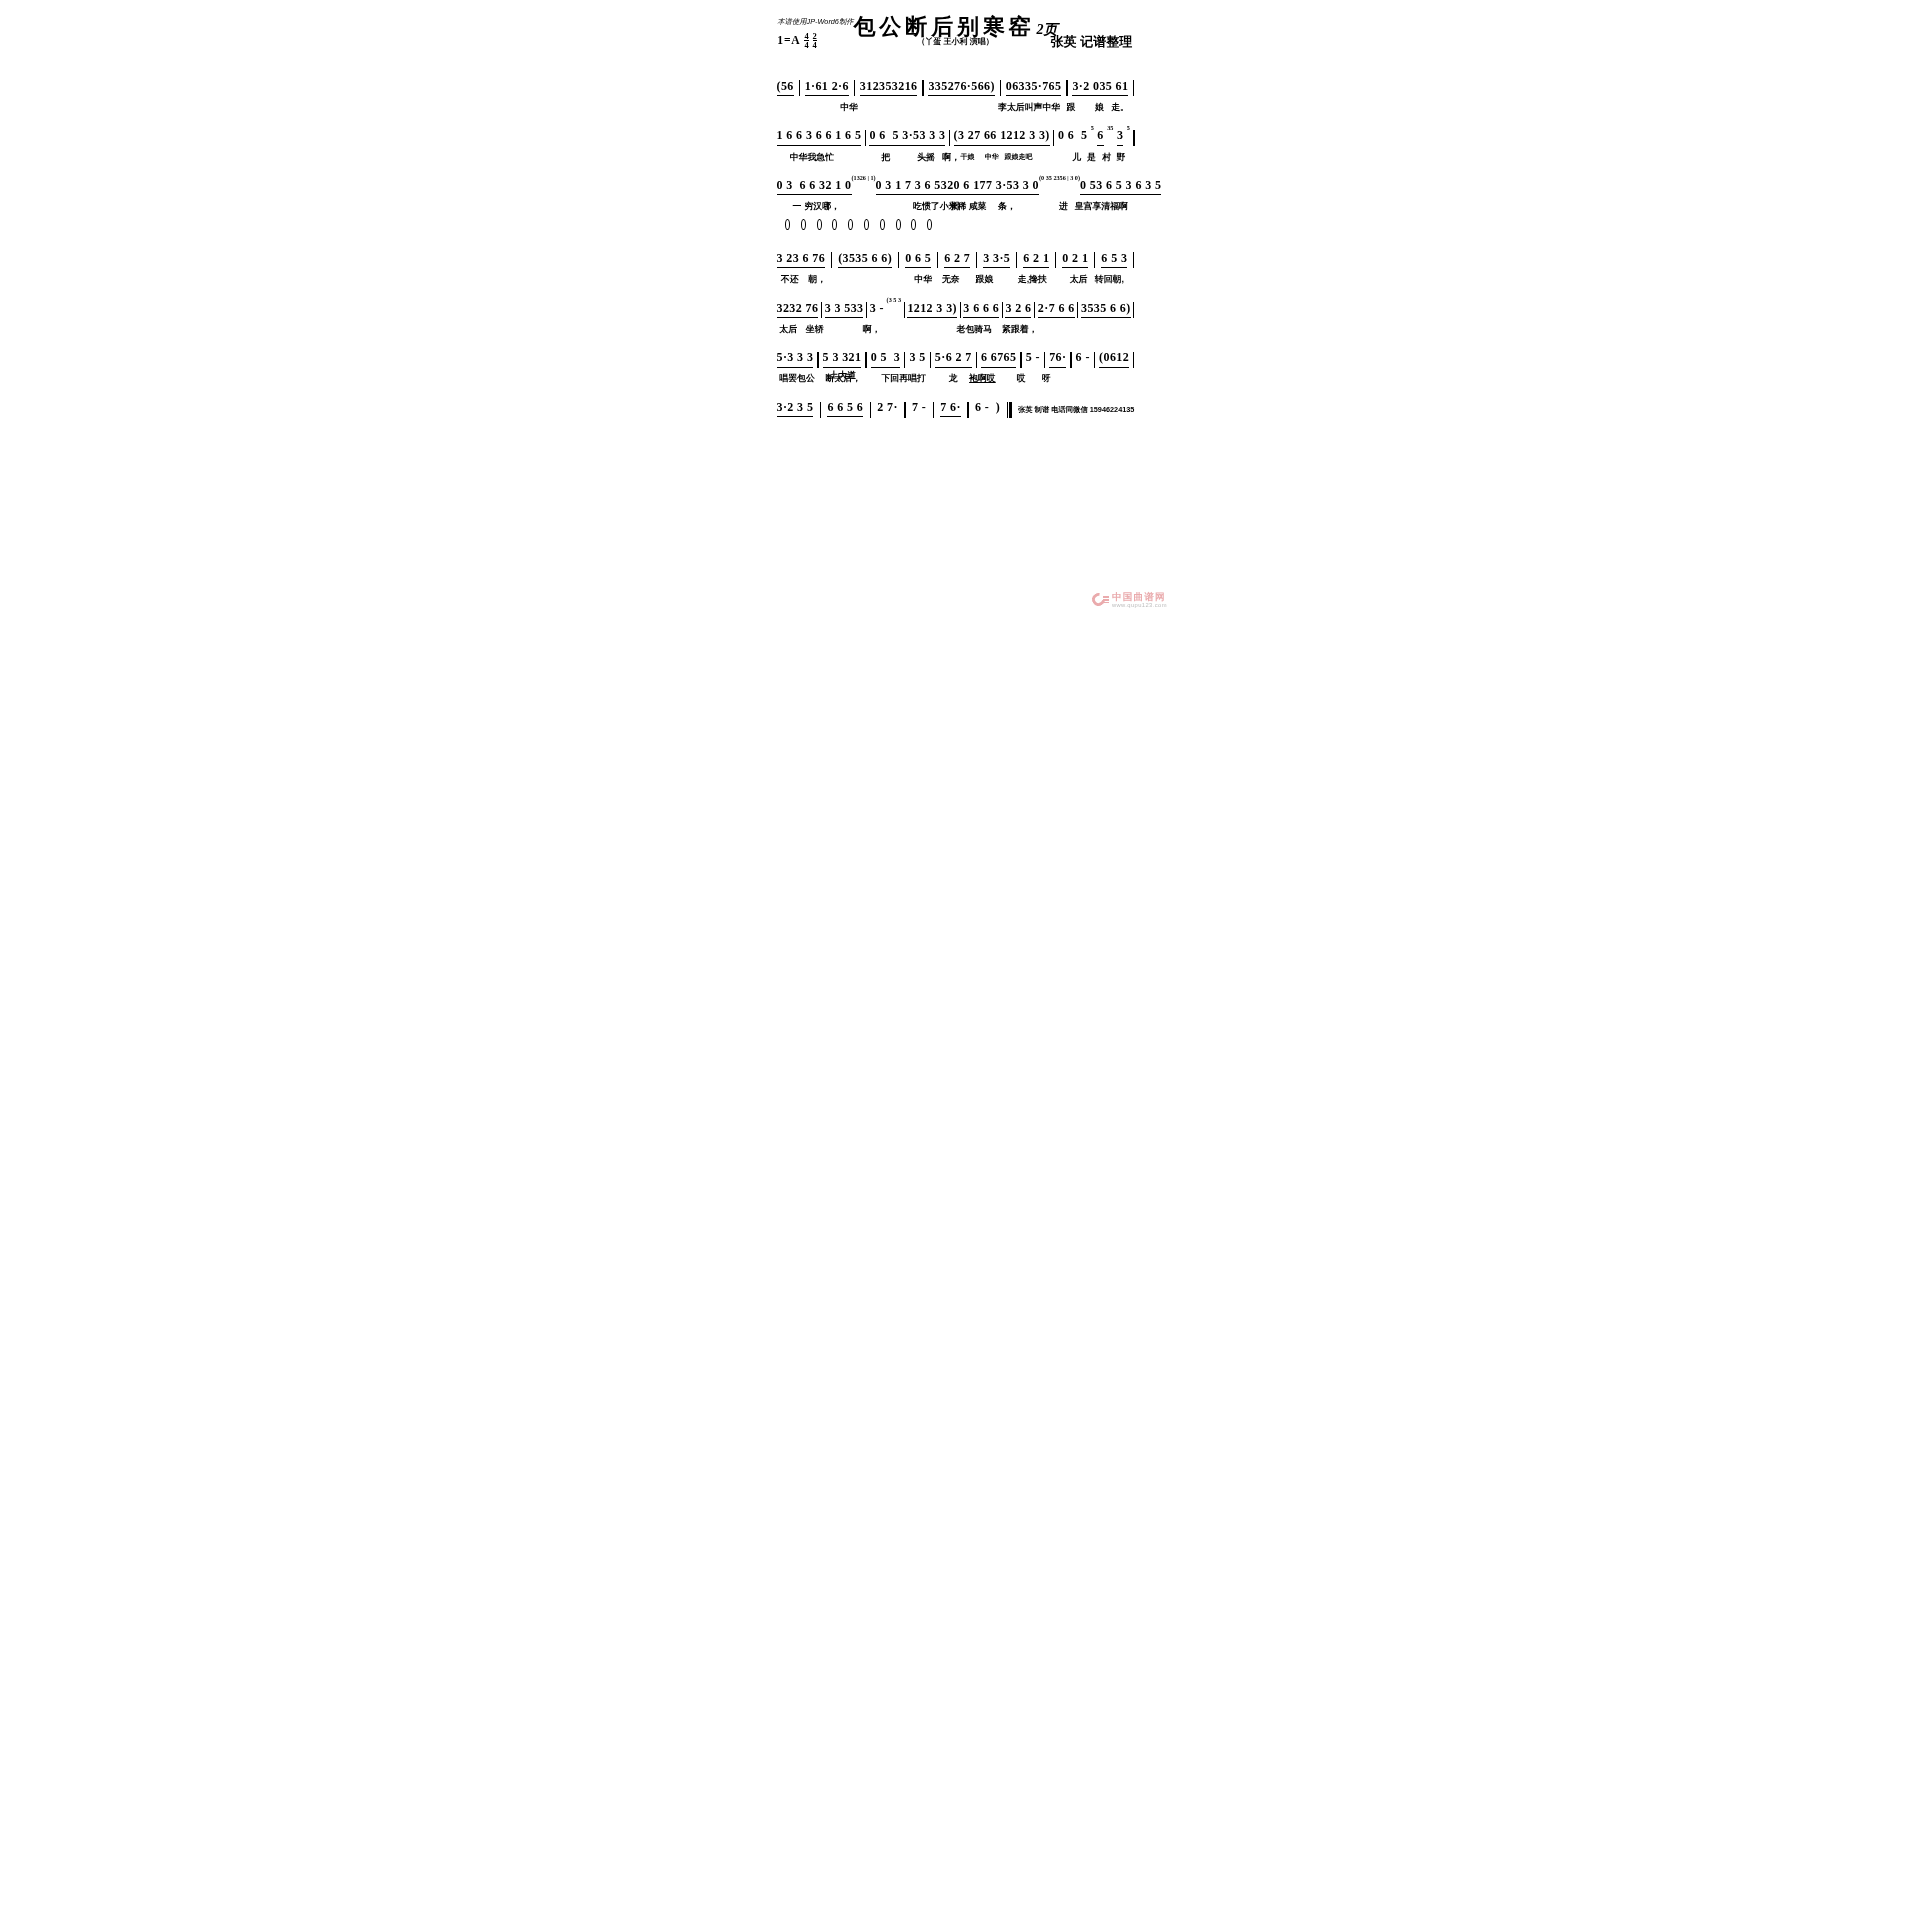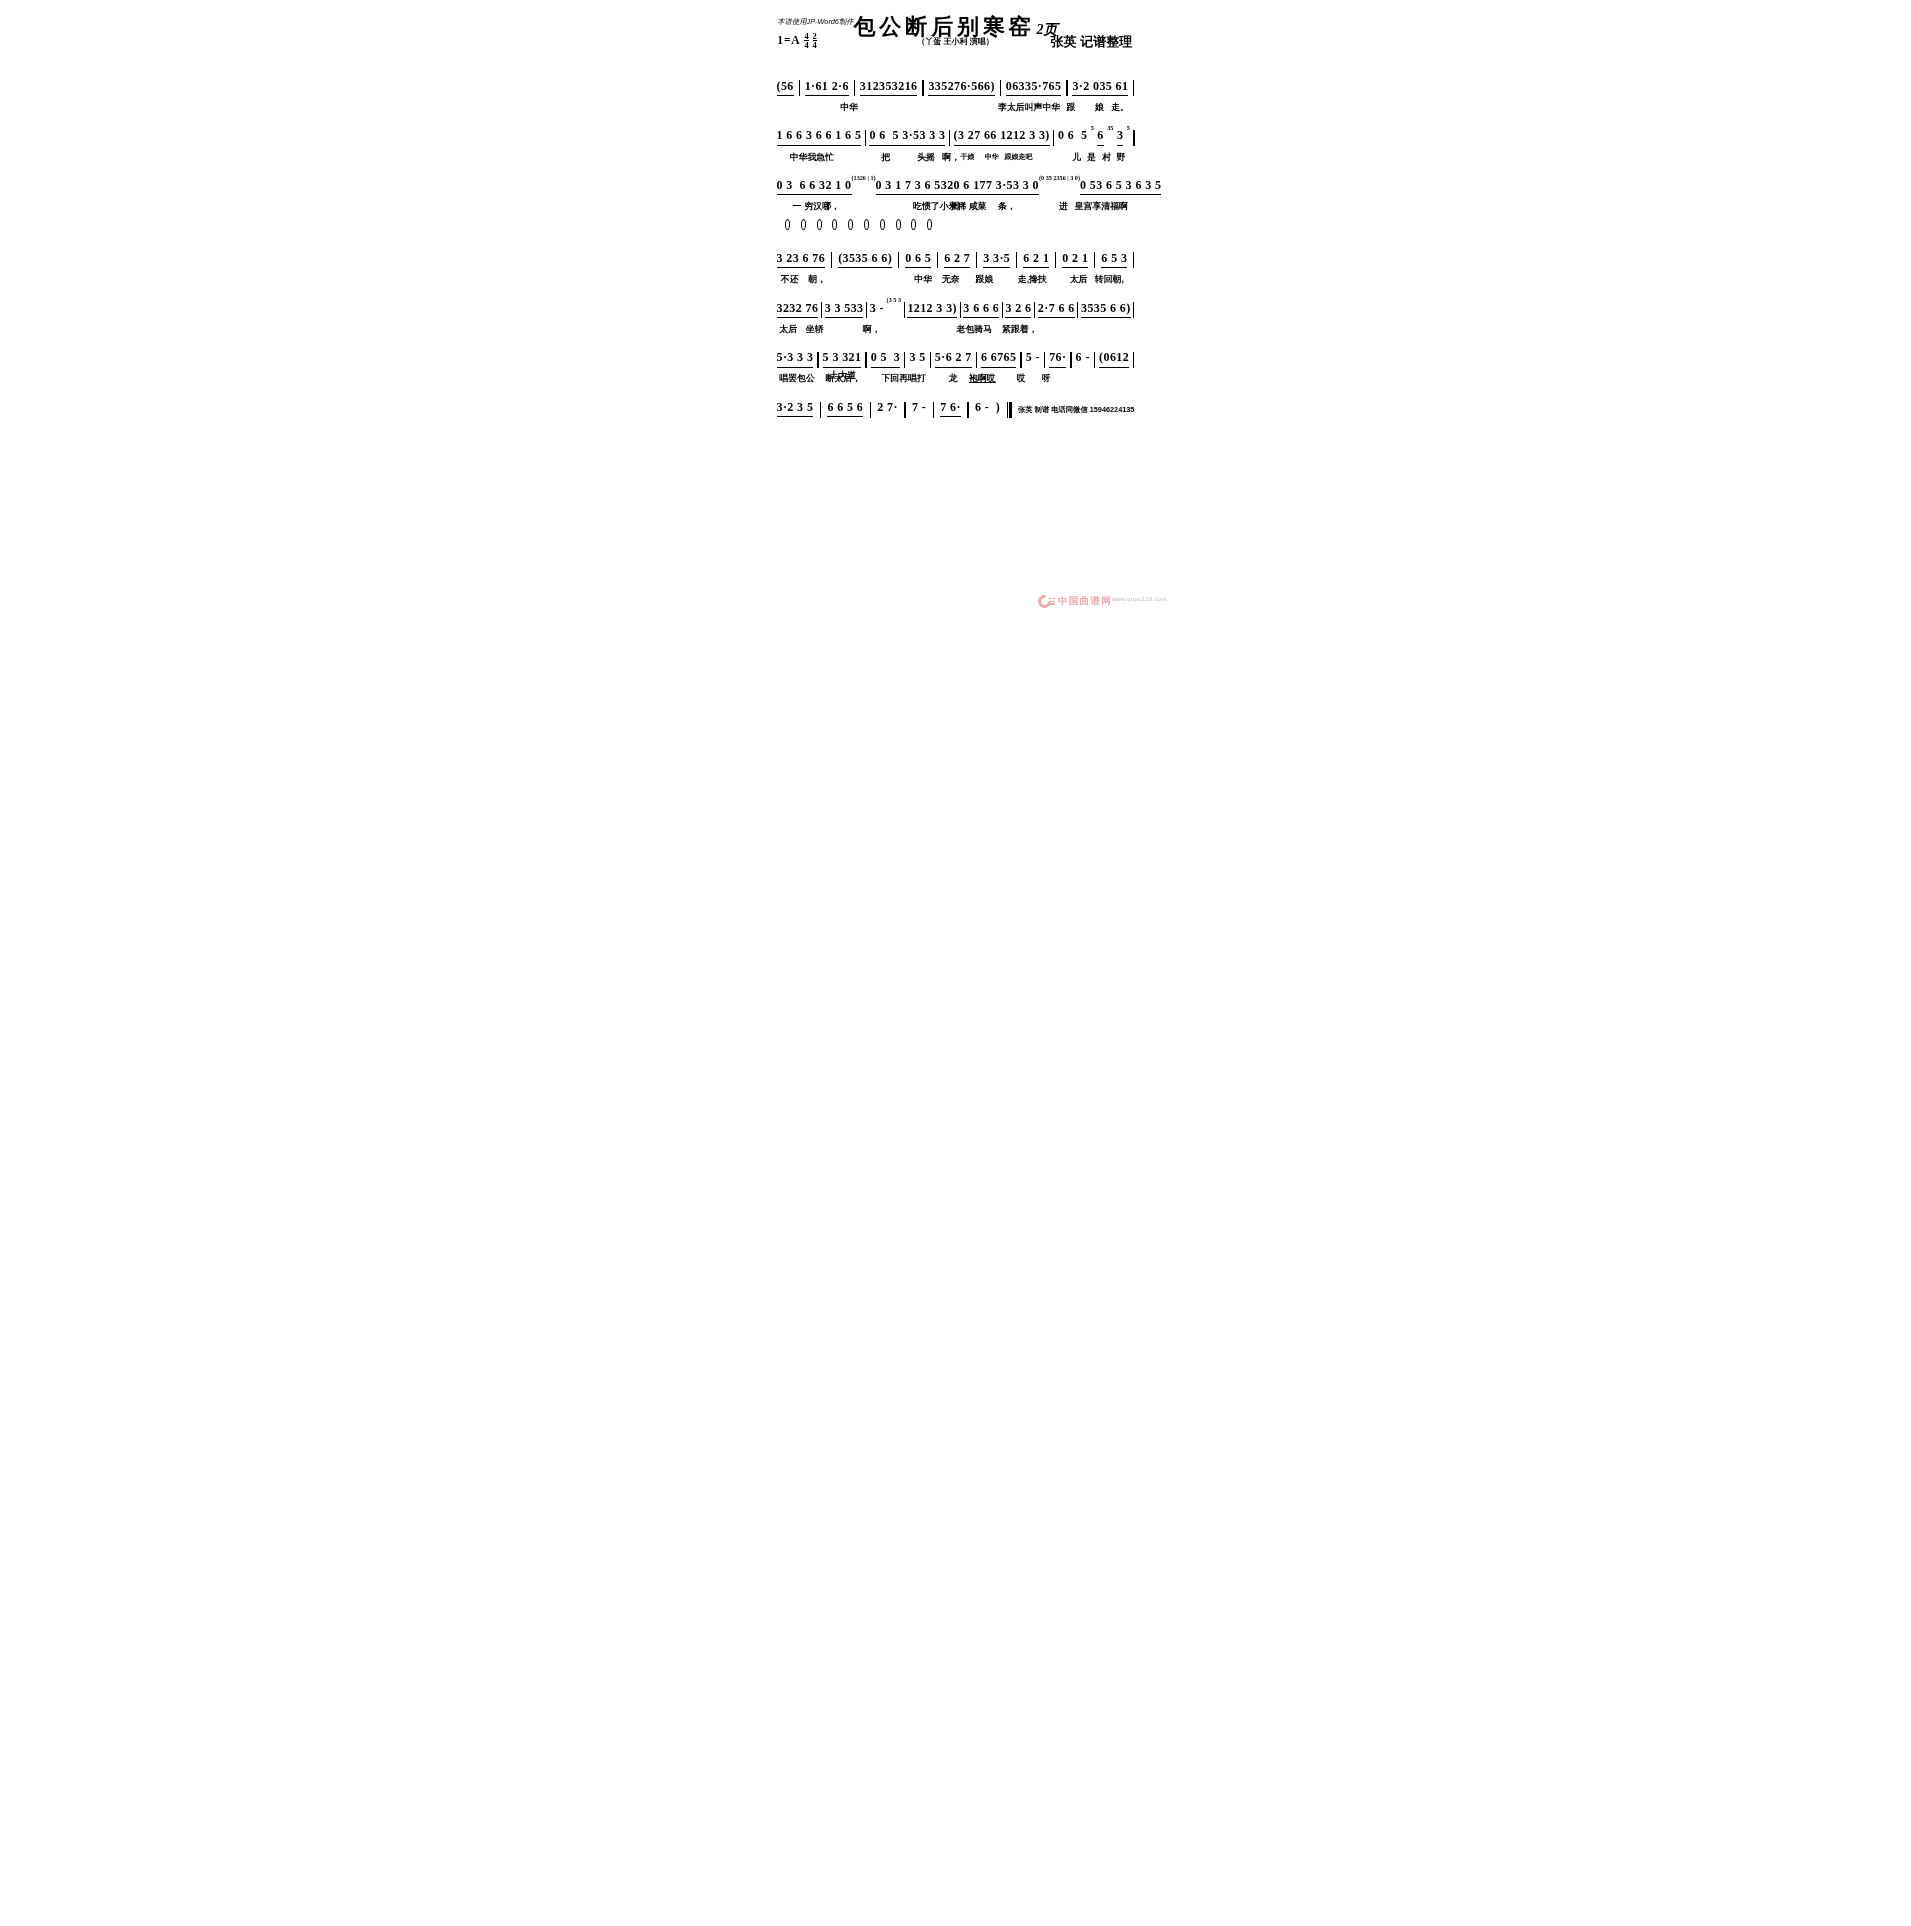--- a/index.html
+++ b/index.html
@@ -42,21 +42,21 @@
   .lyrics span.small{font-size:7px;top:1.5px;}
   
   .circles{display:flex;gap:10.8px;padding-left:2.4%;margin:3.9px 0 11.6px 0;}
   .circle{width:5px;height:11.6px;border:1.5px solid #000;border-radius:50%;box-sizing:border-box;}
   
   .watermark{position:absolute;right:4.6px;bottom:3.1px;display:flex;align-items:center;gap:3.1px;}
   .wm-logo{width:13px;height:13px;border:3.9px solid #eaabad;border-right-color:transparent;
            border-radius:50%;box-sizing:border-box;transform:rotate(-35deg);}
   .wm-lines{display:flex;flex-direction:column;gap:1.2px;margin-left:-5.4px;}
   .wm-lines i{display:block;width:6.2px;height:1.5px;background:#eaabad;}
-  .wm-text{display:flex;flex-direction:row;align-items:flex-start;line-height:1.05;}
+  .wm-text{display:flex;flex-direction:column;align-items:flex-start;line-height:1.05;}
   .wm-cn{font-size:9.6px;font-weight:bold;color:#eaabad;letter-spacing:1.2px;}
   .wm-url{font-size:5.8px;color:#bdbdbd;letter-spacing:0.4px;}
 </style>
 </head>
 <body>
 
 <div class="page">
 
   <div class="header">
     <div class="maker-note">本谱使用JP-Word6制作</div>

